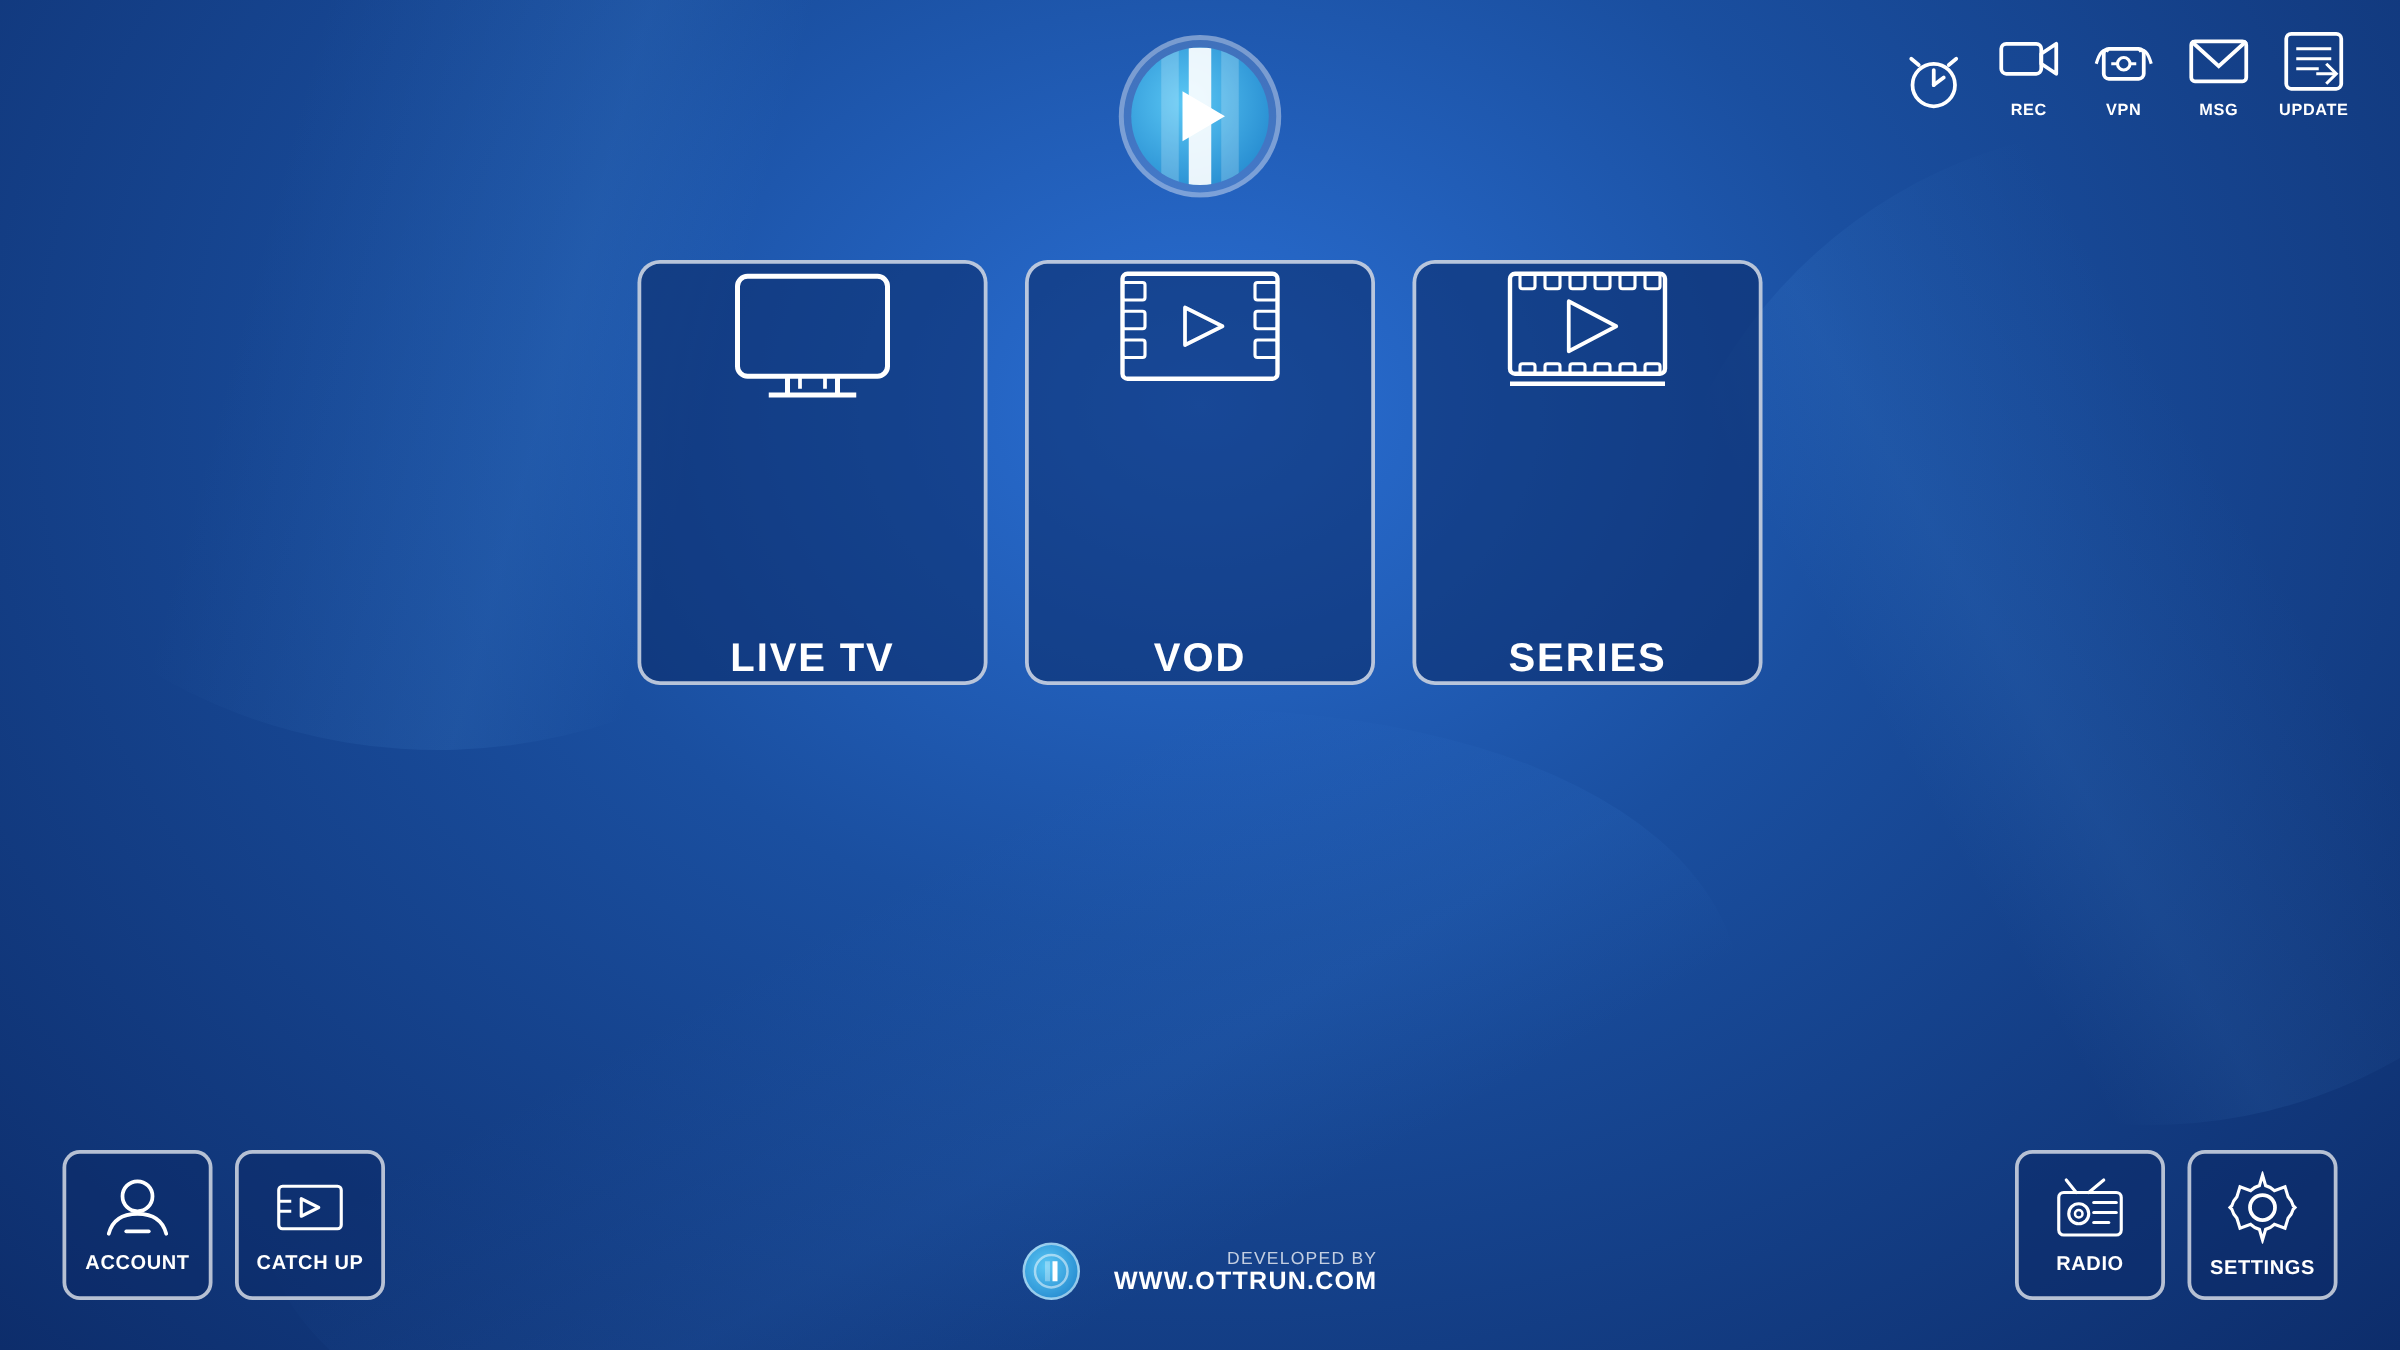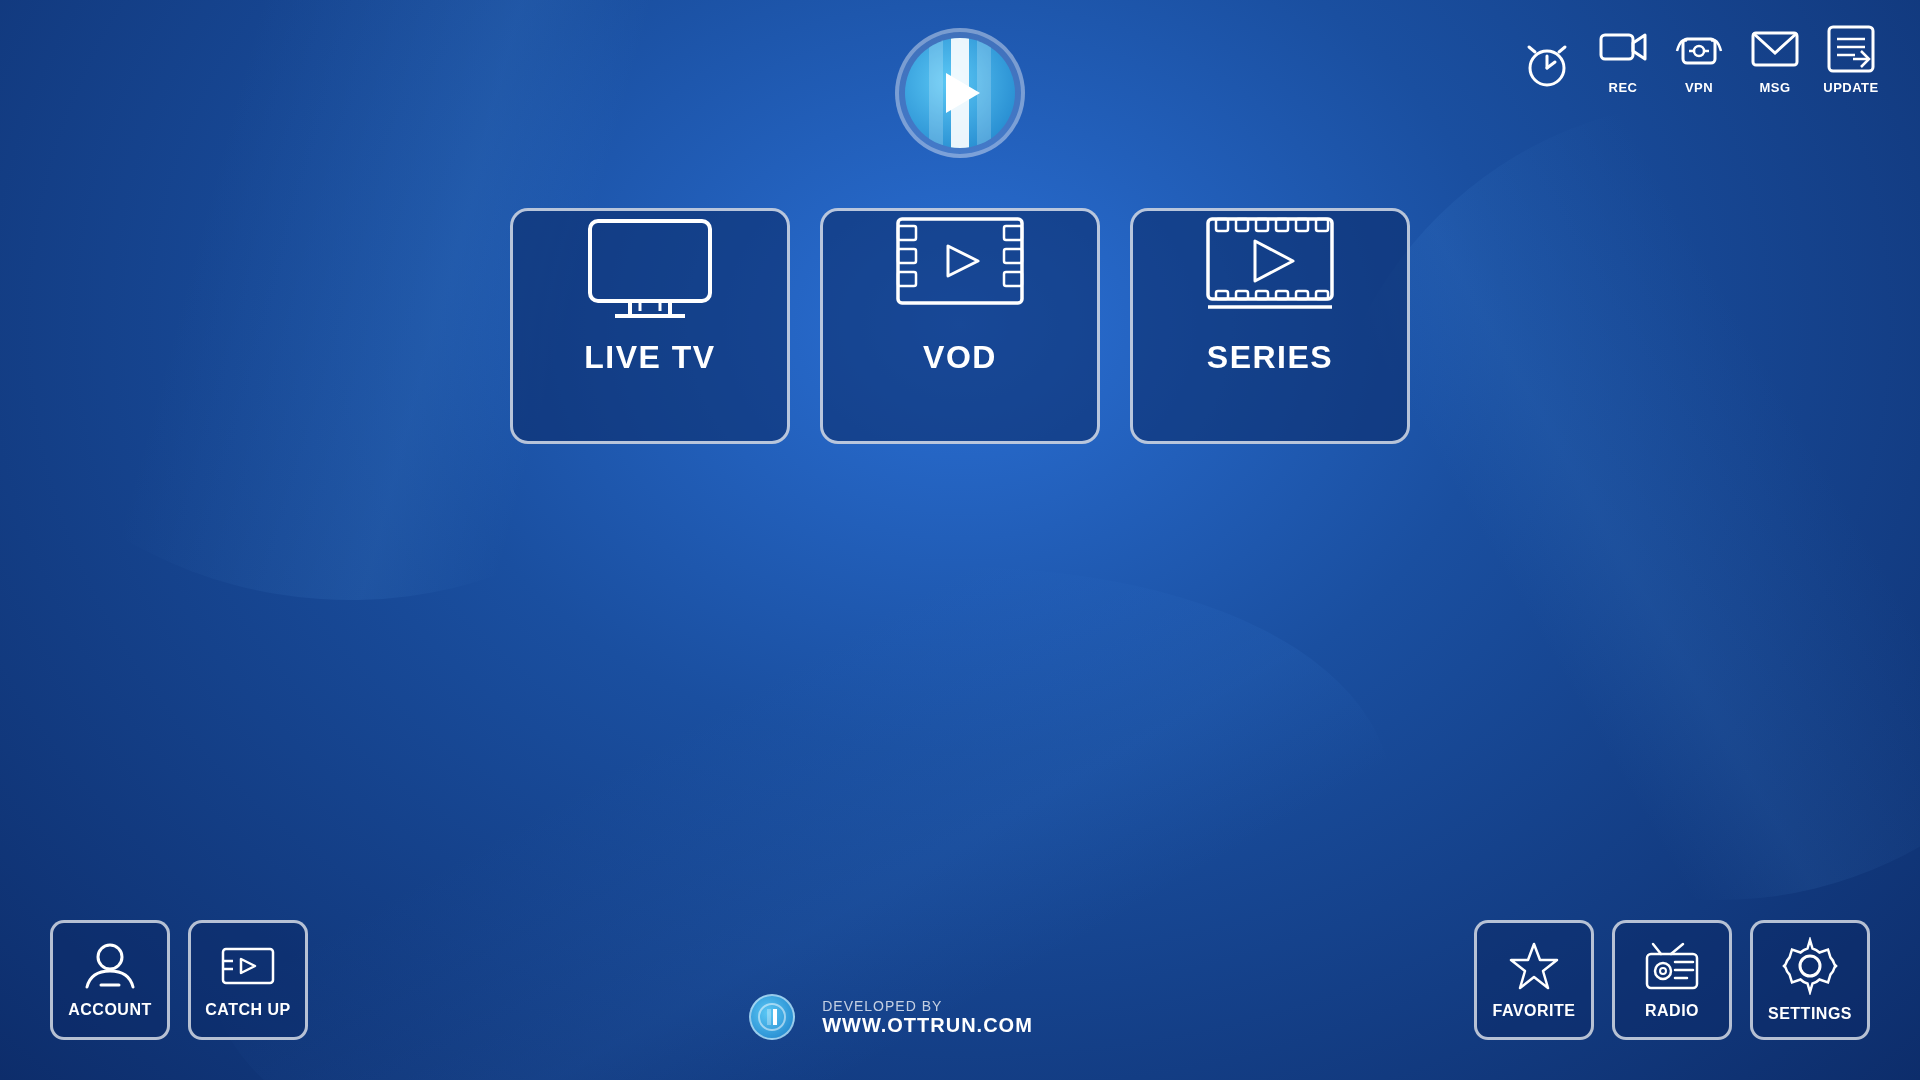--- a/index.html
+++ b/index.html
@@ -152,28 +152,28 @@
 
     
     .main-cards {
       display: flex;
       gap: 30px;
       margin-top: 50px;
     }
 
     .main-card {
       width: 280px;
-      height: 236px;
+      height: 340px;
       border: 3px solid rgba(255,255,255,0.7);
       border-radius: 18px;
       background: rgba(10, 40, 100, 0.55);
       display: flex;
       flex-direction: column;
       align-items: center;
-      justify-content: flex-start;
+      justify-content: space-between;
       cursor: pointer;
       transition: background 0.2s;
     }
 
     .main-card-icon {
       margin-bottom: 18px;
       display: flex;
       align-items: center;
       justify-content: center;
     }
@@ -189,20 +189,21 @@
     
     .bottom-bar {
       position: absolute;
       bottom: 40px;
       left: 0;
       right: 0;
       display: flex;
       justify-content: space-between;
       align-items: flex-end;
       padding: 0 50px;
+      text-align: right;
     }
 
     .bottom-left, .bottom-right {
       display: flex;
       gap: 18px;
     }
 
     .bottom-icon-btn {
       display: flex;
       flex-direction: column;
@@ -464,28 +465,20 @@
         </div>
         <div class="dev-text">
           <span class="dev-text-top">DEVELOPED BY</span>
           <span class="dev-text-bottom">WWW.OTTRUN.COM</span>
         </div>
       </div>
     </div>
 
     <div class="bottom-right">
 
-      <div class="bottom-icon-btn">
-        <div>
-          <svg width="58" height="52" viewBox="0 0 58 52" fill="none">
-            <polygon points="29,4 35,20 52,20 38,31 43,48 29,37 15,48 20,31 6,20 23,20" stroke="white" stroke-width="2.5" fill="none" stroke-linejoin="round"></polygon>
-          </svg>
-        </div>
-        <span class="bottom-icon-label">FAVORITE</span>
-      </div>
 
       <div class="bottom-icon-btn">
         <div>
           <svg width="58" height="52" viewBox="0 0 58 52" fill="none">
             <rect x="4" y="14" width="50" height="34" rx="4" stroke="white" stroke-width="2.5" fill="none"></rect>
             <circle cx="20" cy="31" r="8" stroke="white" stroke-width="2.5" fill="none"></circle>
             <circle cx="20" cy="31" r="3" stroke="white" stroke-width="2" fill="none"></circle>
             <line x1="32" y1="22" x2="50" y2="22" stroke="white" stroke-width="2.5" stroke-linecap="round"></line>
             <line x1="32" y1="30" x2="50" y2="30" stroke="white" stroke-width="2.5" stroke-linecap="round"></line>
             <line x1="32" y1="38" x2="44" y2="38" stroke="white" stroke-width="2.5" stroke-linecap="round"></line>

